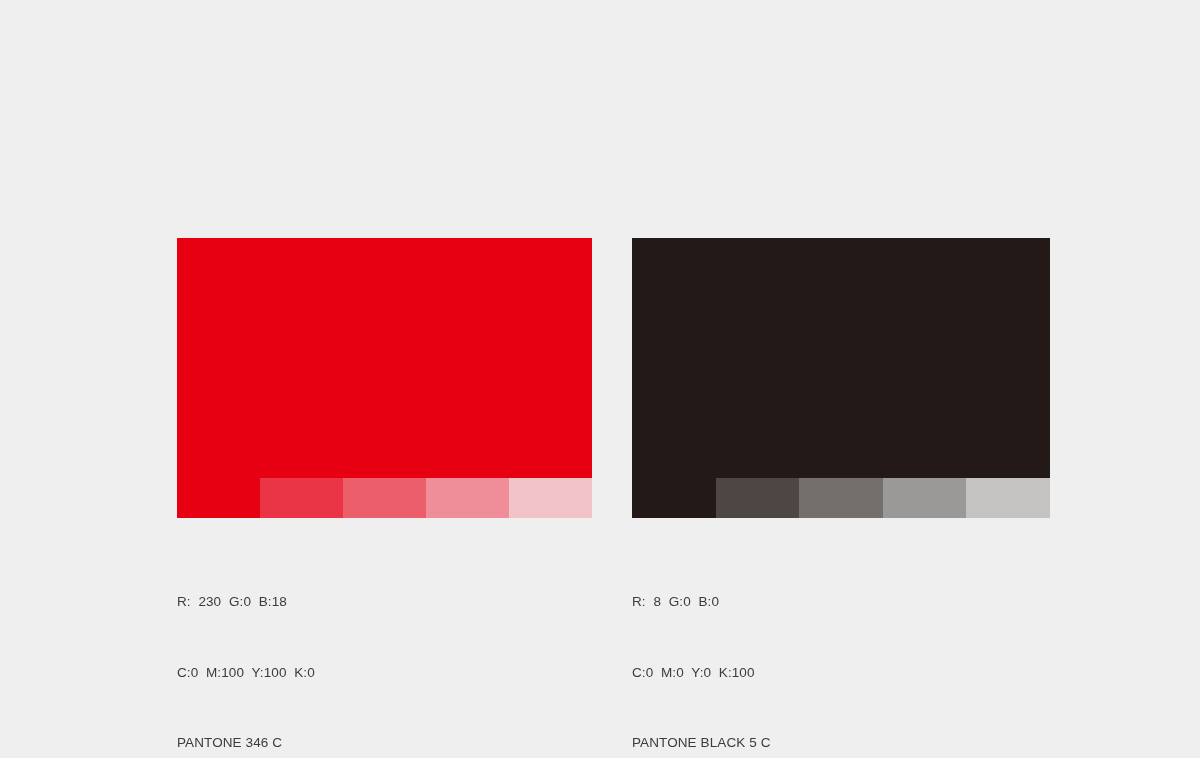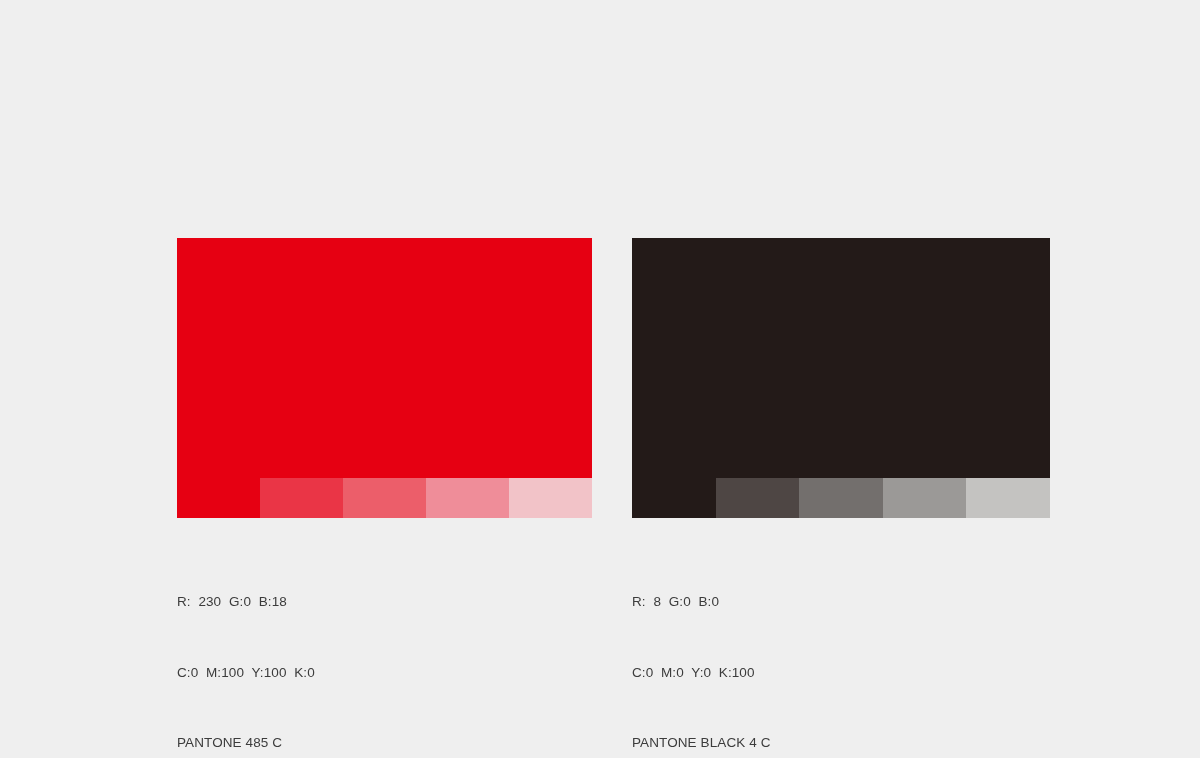--- a/index.html
+++ b/index.html
@@ -74,33 +74,33 @@
       <div class="tint-cell" style="background: rgb(234, 53, 70);"></div>
       <div class="tint-cell" style="background: rgb(236, 94, 106);"></div>
       <div class="tint-cell" style="background: rgb(239, 141, 153);"></div>
       <div class="tint-cell" style="background: rgb(242, 195, 200);"></div>
     </div>
   </div>
 
   <div class="spec-list primary">
     <span class="spec-line">R:  230  G:0  B:18</span>
     <span class="spec-line">C:0  M:100  Y:100  K:0</span>
-    <span class="spec-line">PANTONE 485 C</span>
+    <span class="spec-line">PANTONE 346 C</span>
   </div>
 
   <div class="color-group secondary">
     <div class="main-swatch" style="background: rgb(35, 26, 24);"></div>
     <div class="tint-strip">
       <div class="tint-cell" style="background: rgb(35, 26, 24);"></div>
       <div class="tint-cell" style="background: rgb(78, 70, 68);"></div>
       <div class="tint-cell" style="background: rgb(115, 111, 109);"></div>
       <div class="tint-cell" style="background: rgb(155, 153, 151);"></div>
       <div class="tint-cell" style="background: rgb(196, 195, 193);"></div>
     </div>
   </div>
 
   <div class="spec-list secondary">
     <span class="spec-line">R:  8  G:0  B:0</span>
     <span class="spec-line">C:0  M:0  Y:0  K:100</span>
-    <span class="spec-line">PANTONE BLACK 4 C</span>
+    <span class="spec-line">PANTONE BLACK 5 C</span>
   </div>
 
 </div>
 
 </body></html>

